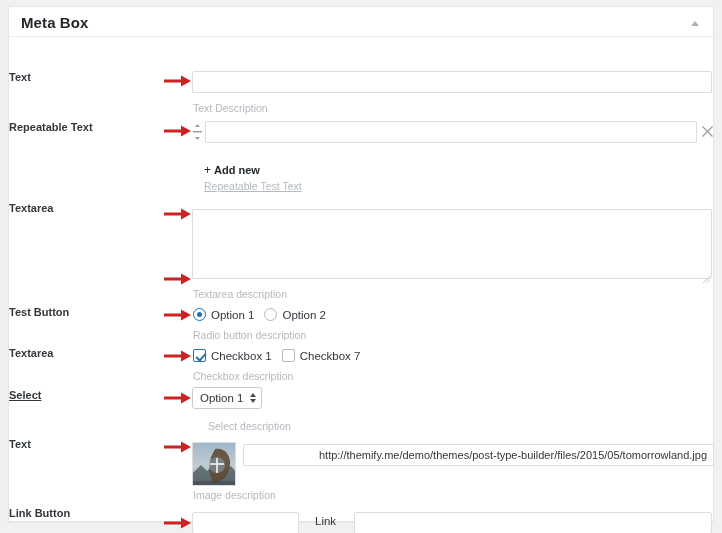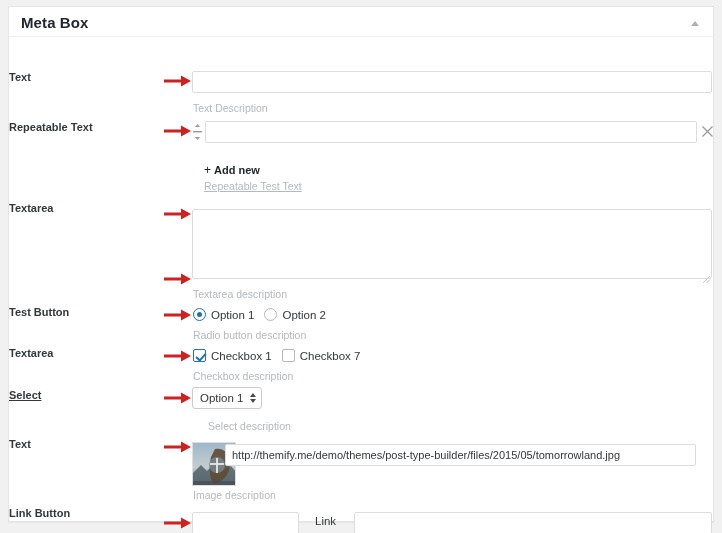--- a/index.html
+++ b/index.html
@@ -394,21 +394,21 @@
           <rect width="44" height="44" fill="url(#skyg)"></rect>
           <path d="M0 30 L8 22 L14 28 L22 20 L30 28 L38 23 L44 30 L44 44 L0 44 Z" fill="#55616a" opacity="0.85"></path>
           <path d="M22 6 C31 4 38 12 37 22 C36 32 30 38 24 40 L20 40 C16 34 16 22 18 14 Z" fill="#5e4a36" opacity="0.9"></path>
           <circle cx="24" cy="22" r="8" fill="#7d8d95" opacity="0.75"></circle>
           <rect x="23" y="15" width="2" height="15" fill="#e8e8e8" opacity="0.9"></rect>
           <rect x="17" y="20" width="14" height="2" fill="#e8e8e8" opacity="0.9"></rect>
           <rect x="0" y="38" width="44" height="6" fill="#3f474c" opacity="0.6"></rect>
         </svg>
       </div>
 
-      <input class="txt" type="text" style="left: 216px; top: 407px; width: 471px;" value="http://themify.me/demo/themes/post-type-builder/files/2015/05/tomorrowland.jpg">
+      <input class="txt" type="text" style="left: 234px; top: 407px; width: 471px; text-align: right;" value="http://themify.me/demo/themes/post-type-builder/files/2015/05/tomorrowland.jpg">
 
       <div class="desc" style="left:184px; top:452px;">Image description</div>
     </div>
 
     <div class="row" style="top:0;">
       <div class="row-label" style="top:470px;">Link Button</div>
       <div class="arrow" style="left:155px; top:480px;">
         <svg width="28" height="12" viewBox="0 0 28 12">
           <rect x="0" y="4.5" width="19" height="3" fill="#cc2222"></rect>
           <path d="M17 0.5 L27 6 L17 11.5 Z" fill="#cc2222"></path>

